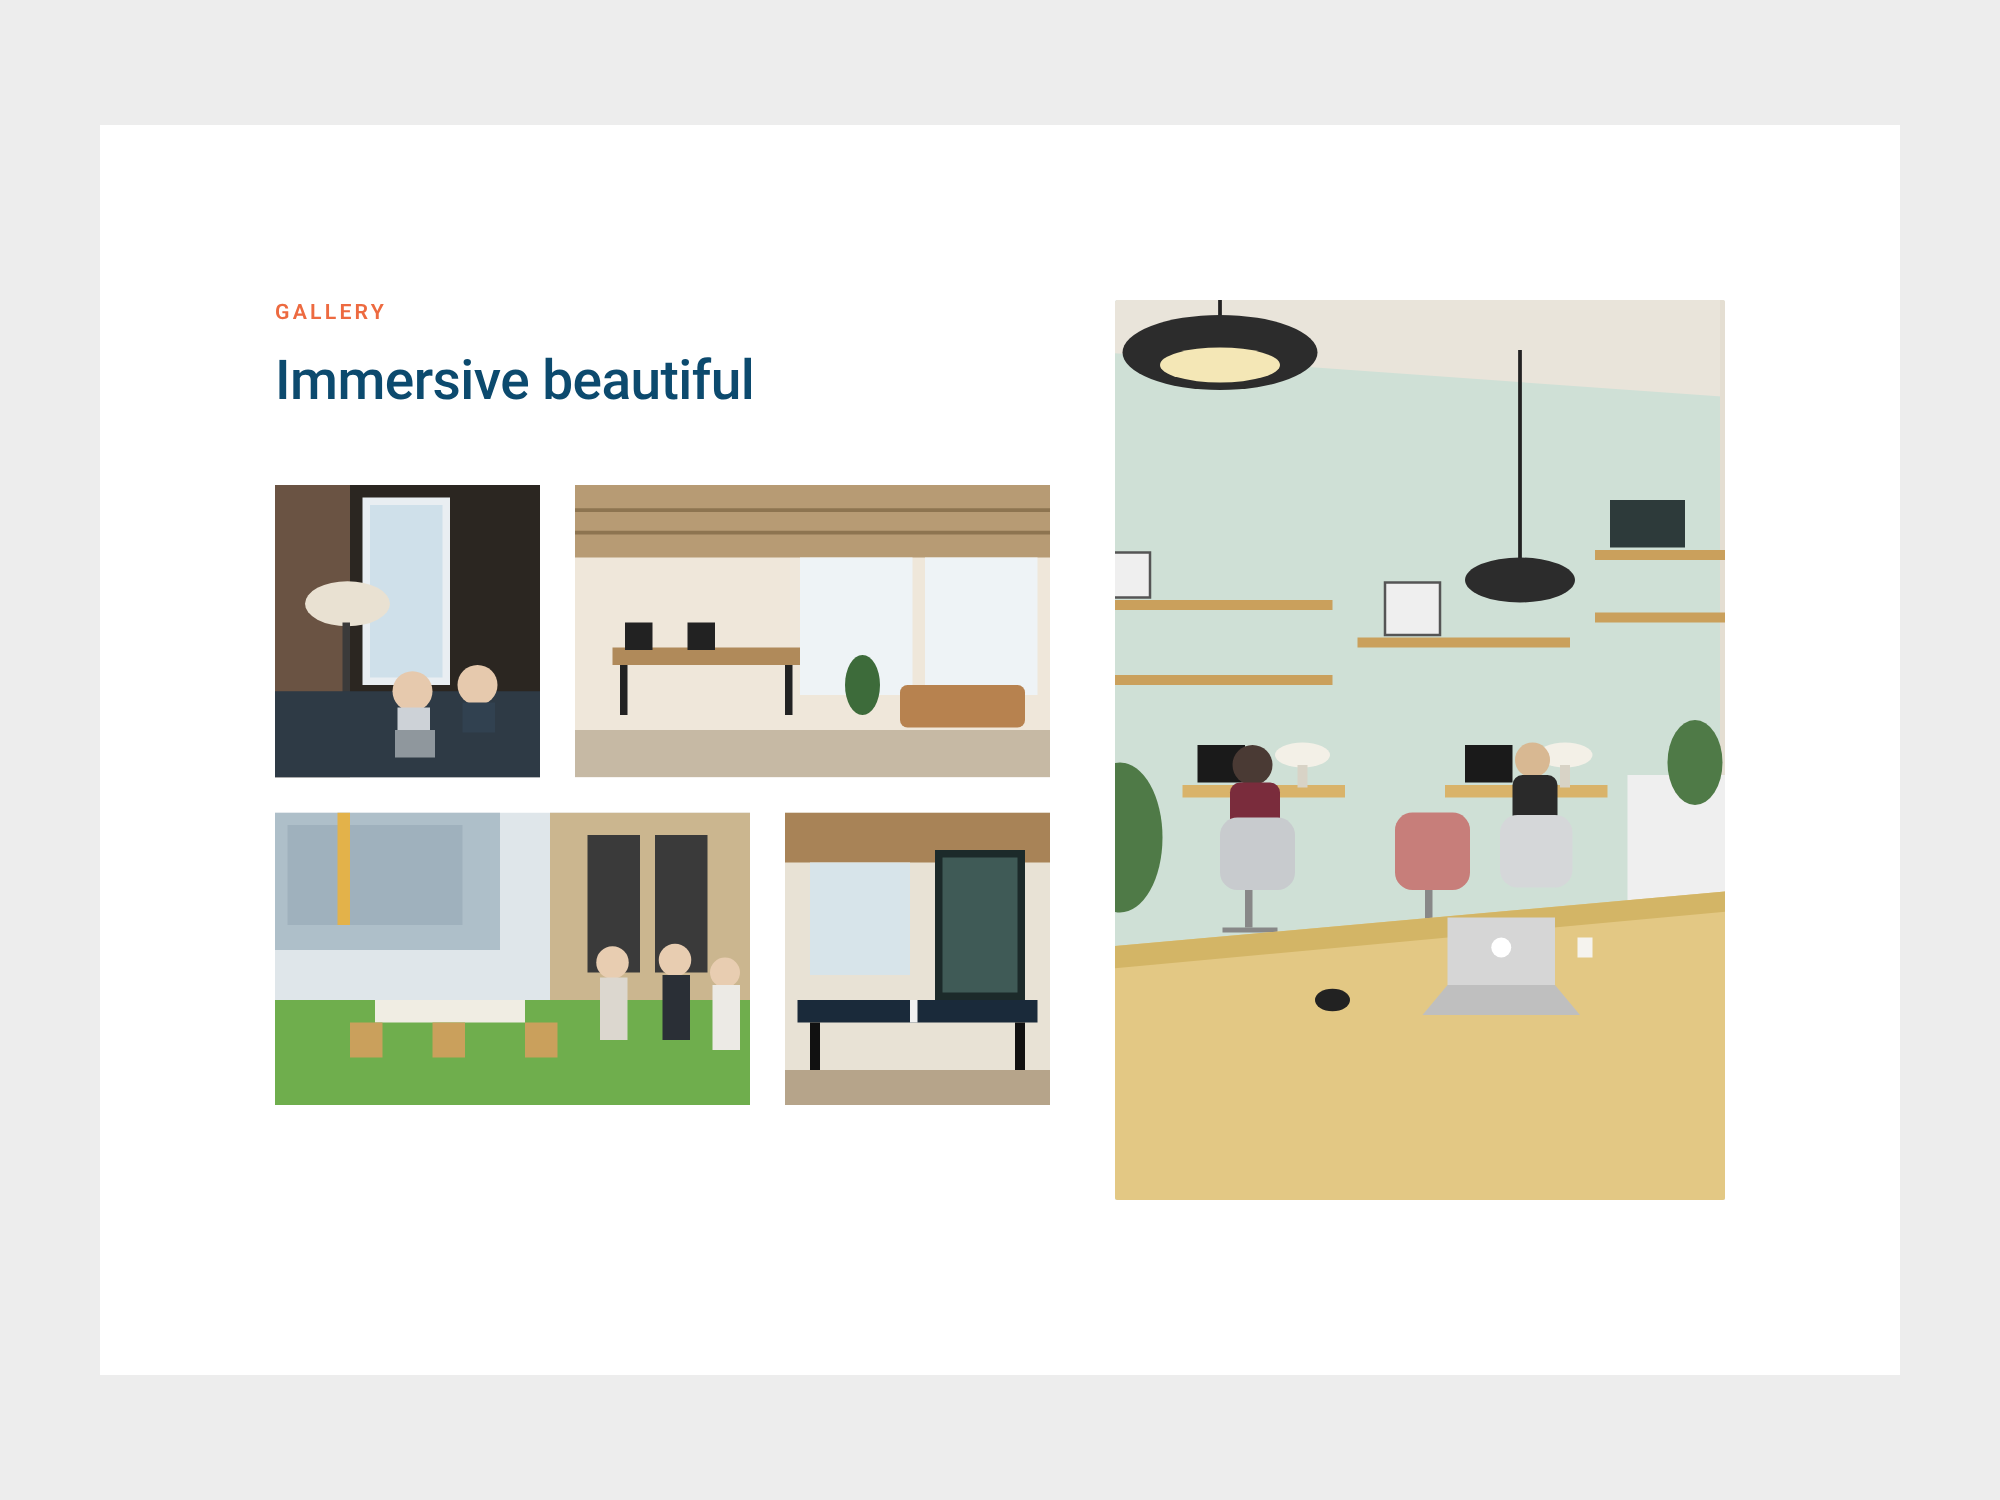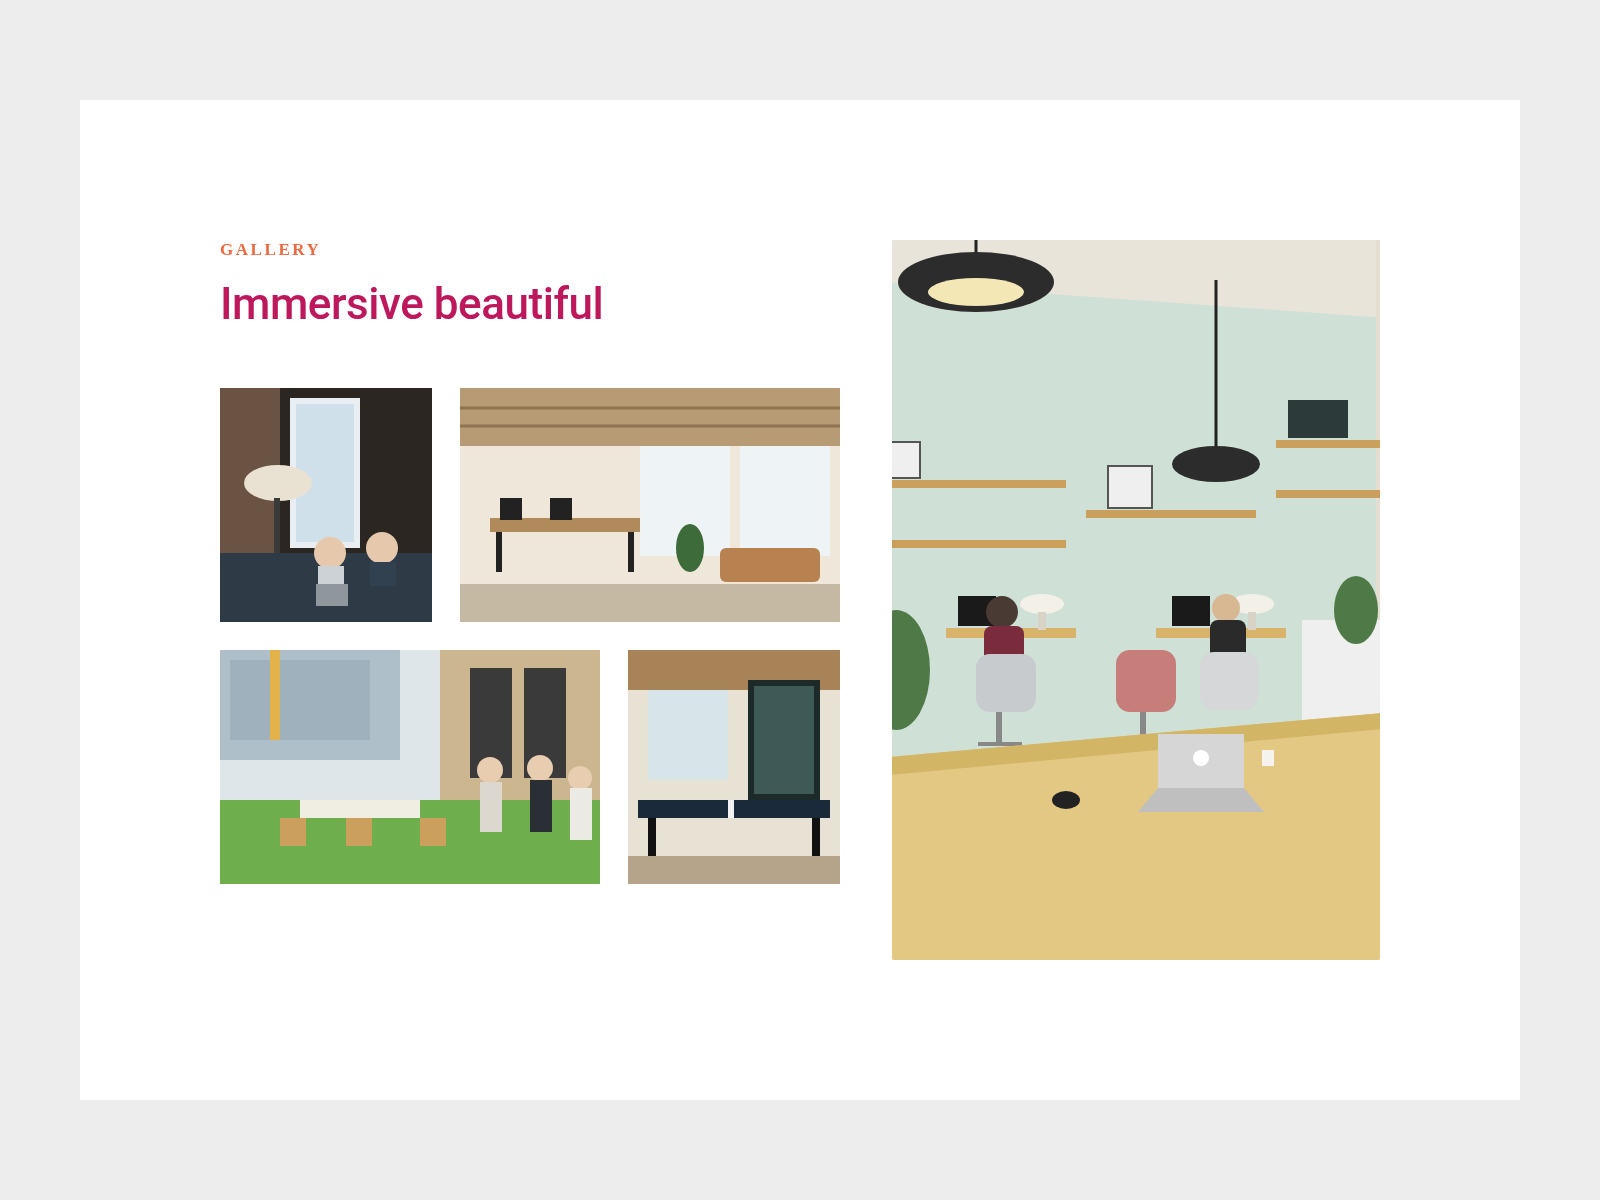--- a/index.html
+++ b/index.html
@@ -25,27 +25,26 @@
     display: flex;
     flex-direction: column;
   }
   .eyebrow {
     font-size: 17px;
     font-weight: 600;
     letter-spacing: 0.15em;
     color: #ed6a40;
     text-transform: uppercase;
     margin-bottom: 16px;
-    font-family: Liberation Serif, serif;
   }
   .title {
     font-size: 44px;
     line-height: 1.28;
     font-weight: 500;
-    color: #be185d;
+    color: #0c4a6e;
     margin-bottom: 56px;
     letter-spacing: -0.01em;
   }
   .grid {
     display: grid;
     grid-template-columns: 212px 380px;
     grid-template-rows: 234px 234px;
     gap: 28px 28px;
     width: 620px;
   }

